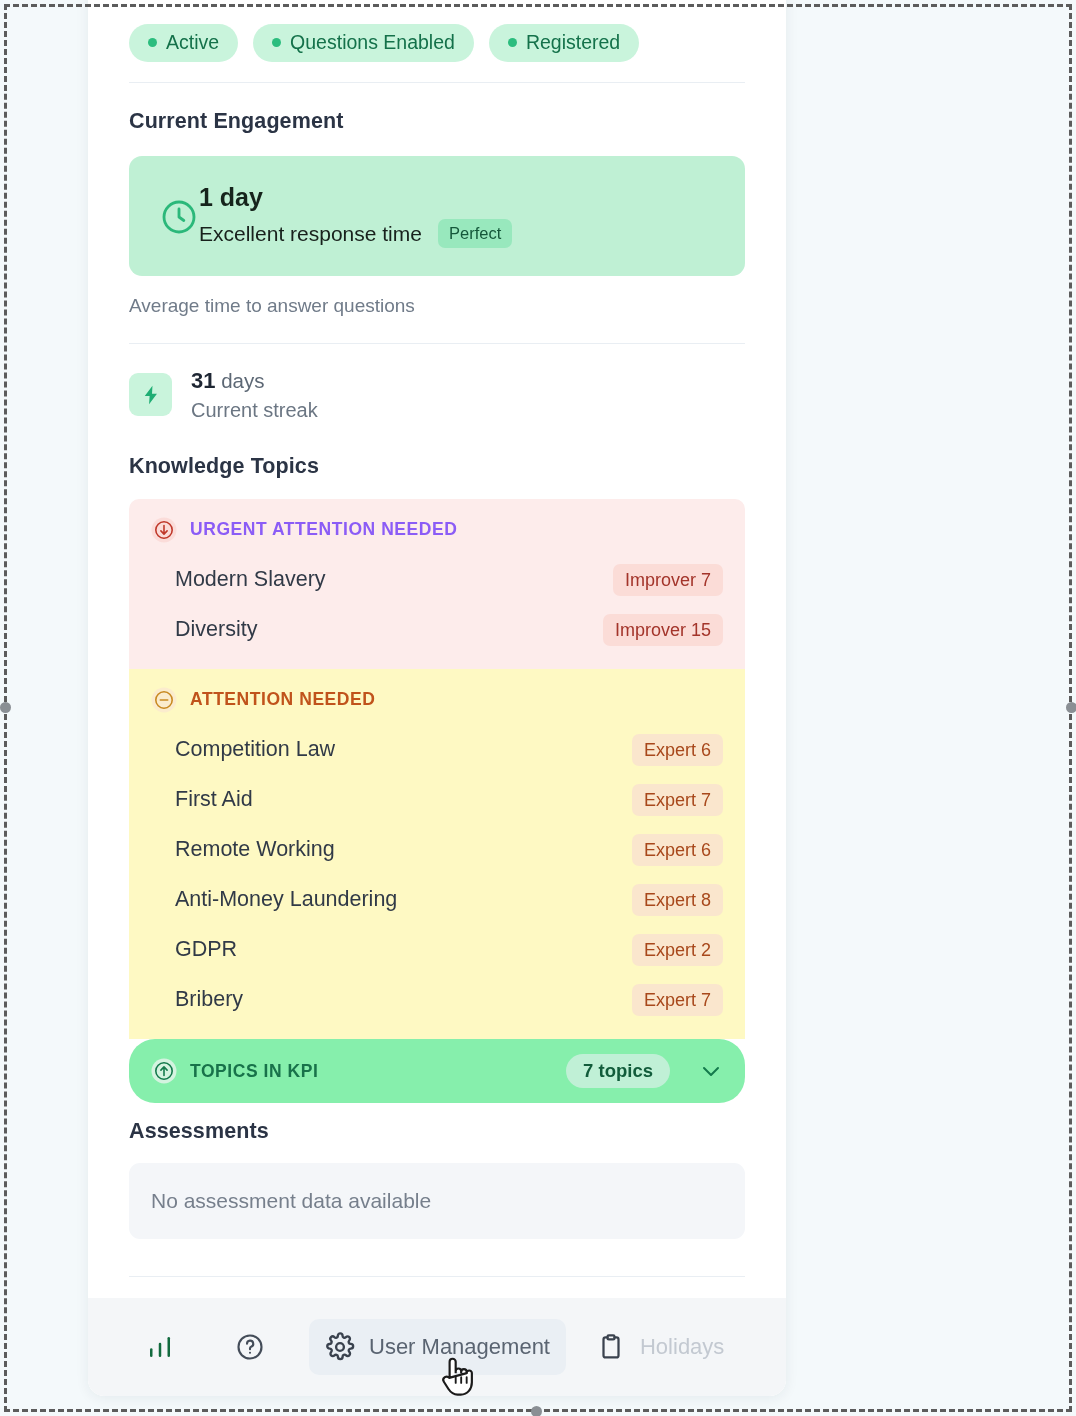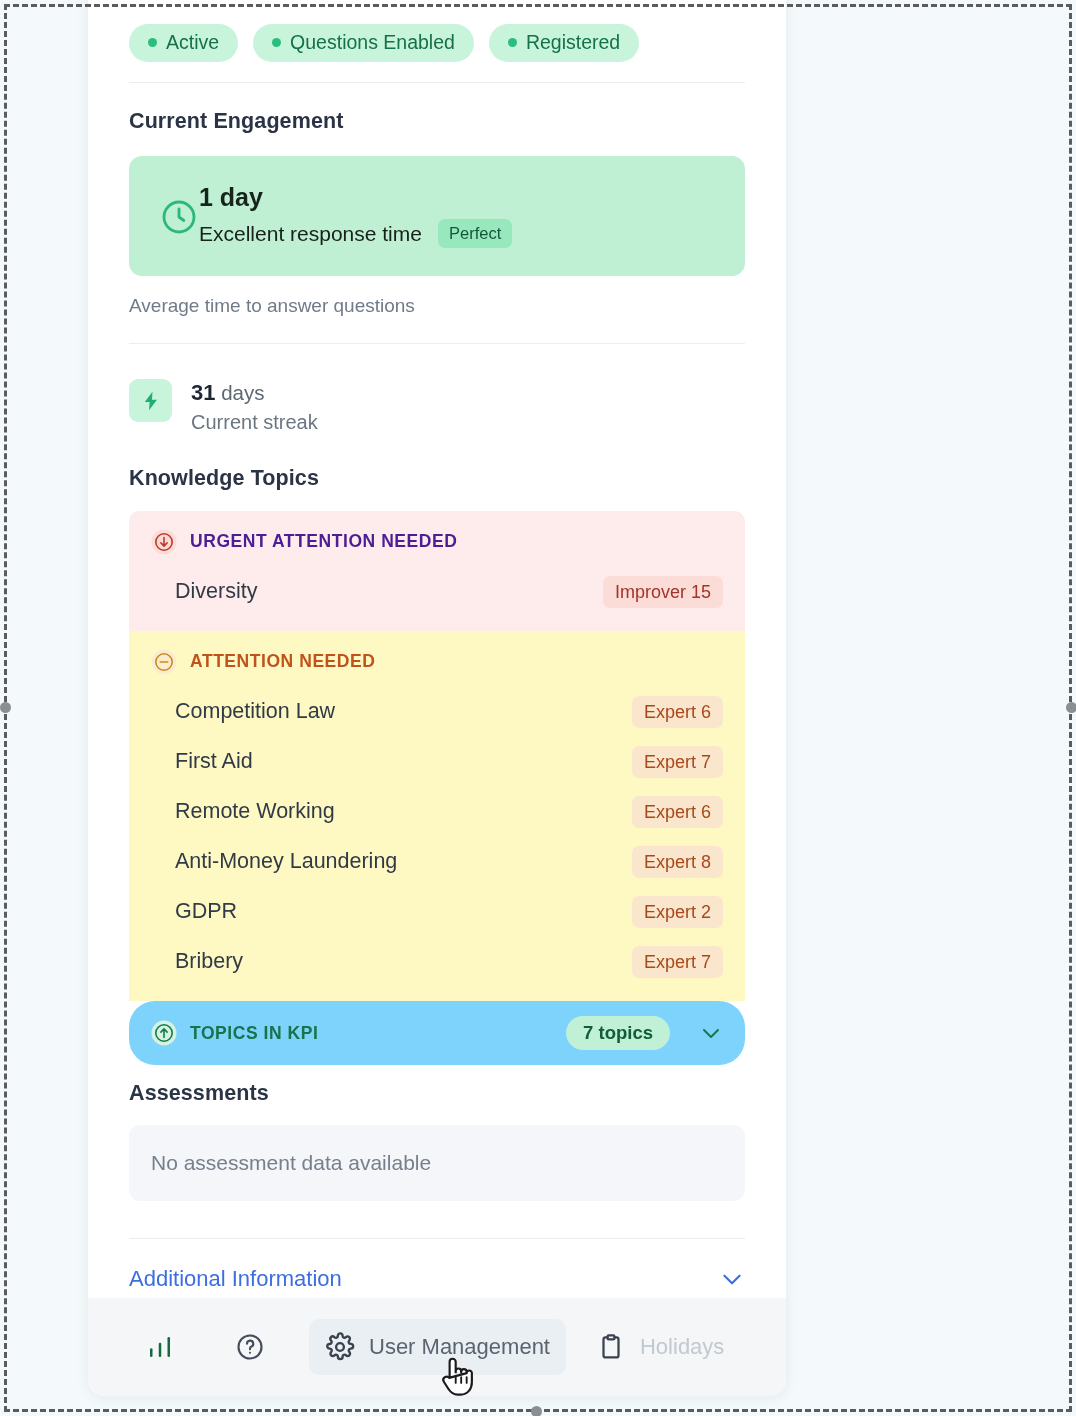--- a/index.html
+++ b/index.html
@@ -147,21 +147,21 @@
   }
   .streak-icon-box {
     width: 43px; height: 43px;
     background: #c9f4dc;
     border-radius: 9px;
     display: flex;
     align-items: center;
     justify-content: center;
     flex: none;
   }
-  .streak-text { display: flex; flex-direction: column; gap: 4px; margin-top: 12px; }
+  .streak-text { display: flex; flex-direction: column; gap: 4px; }
   .streak-top { font-size: 20.5px; color: #5d6875; line-height: 1.2; }
   .streak-top b { color: #1e2633; font-size: 22px; font-weight: bold; }
   .streak-sub { font-size: 20px; color: #6b7683; line-height: 1.2; }
 
   
   #knowledge-section { padding-top: 32px; }
   .topics-box {
     margin-top: 20px;
     border-radius: 10px;
     overflow: hidden;
@@ -174,21 +174,21 @@
     display: flex;
     align-items: center;
     gap: 13px;
     padding: 18px 22px 12px 22px;
   }
   .group-head-label {
     font-size: 17.5px;
     font-weight: bold;
     letter-spacing: .55px;
   }
-  .urgent .group-head-label    { color: #4c1d95; }
+  .urgent .group-head-label    { color: #8b5cf6; }
   .attention .group-head-label { color: #c0531b; }
 
   .topic-row {
     display: flex;
     align-items: center;
     justify-content: space-between;
     padding: 9px 22px 9px 46px;
   }
   .topic-name {
     font-size: 21.5px;
@@ -199,21 +199,21 @@
     border-radius: 7px;
     padding: 7px 12px;
     line-height: 1;
     white-space: nowrap;
   }
   .urgent .topic-badge    { background: #fbdcd7; color: #a3342a; }
   .attention .topic-badge { background: #fae6cd; color: #a8481b; }
 
   
   .kpi-row {
-    background: #7dd3fc;
+    background: #86efac;
     display: flex;
     align-items: center;
     padding: 15px 22px;
     gap: 13px;
     border-radius: 26px;
   }
   .kpi-label {
     font-size: 17.5px;
     font-weight: bold;
     letter-spacing: .55px;
@@ -358,20 +358,24 @@
             <span>
               <svg width="26" height="26" viewBox="0 0 26 26">
                 <circle cx="13" cy="13" r="12.5" fill="#fbdcd9"></circle>
                 <circle cx="13" cy="13" r="8.2" fill="none" stroke="#c0392b" stroke-width="1.6"></circle>
                 <path d="M13 8.6v8.4M9.9 13.9 13 17.1l3.1-3.2" fill="none" stroke="#c0392b" stroke-width="1.6" stroke-linecap="round" stroke-linejoin="round"></path>
               </svg>
             </span>
             <span class="group-head-label">URGENT ATTENTION NEEDED</span>
           </div>
 
+          <div class="topic-row">
+            <span class="topic-name">Modern Slavery</span>
+            <span class="topic-badge">Improver 7</span>
+          </div>
           <div class="topic-row">
             <span class="topic-name">Diversity</span>
             <span class="topic-badge">Improver 15</span>
           </div>
         </div>
 
         <div class="topic-group attention">
           <div class="group-head">
             <span>
               <svg width="26" height="26" viewBox="0 0 26 26">

